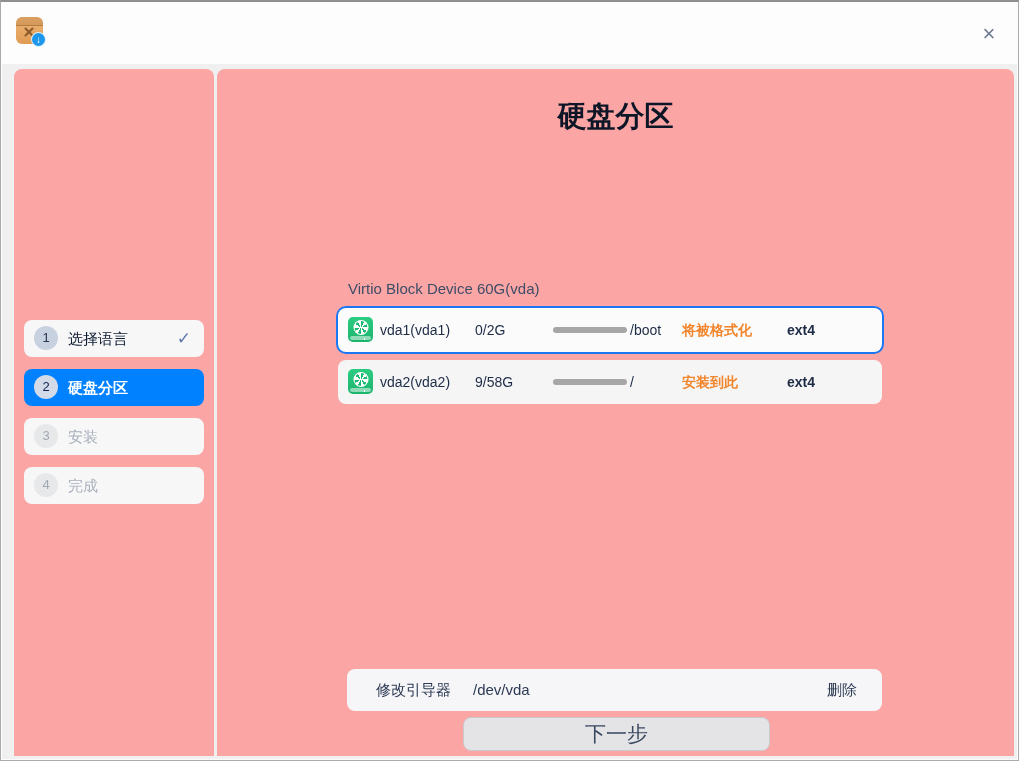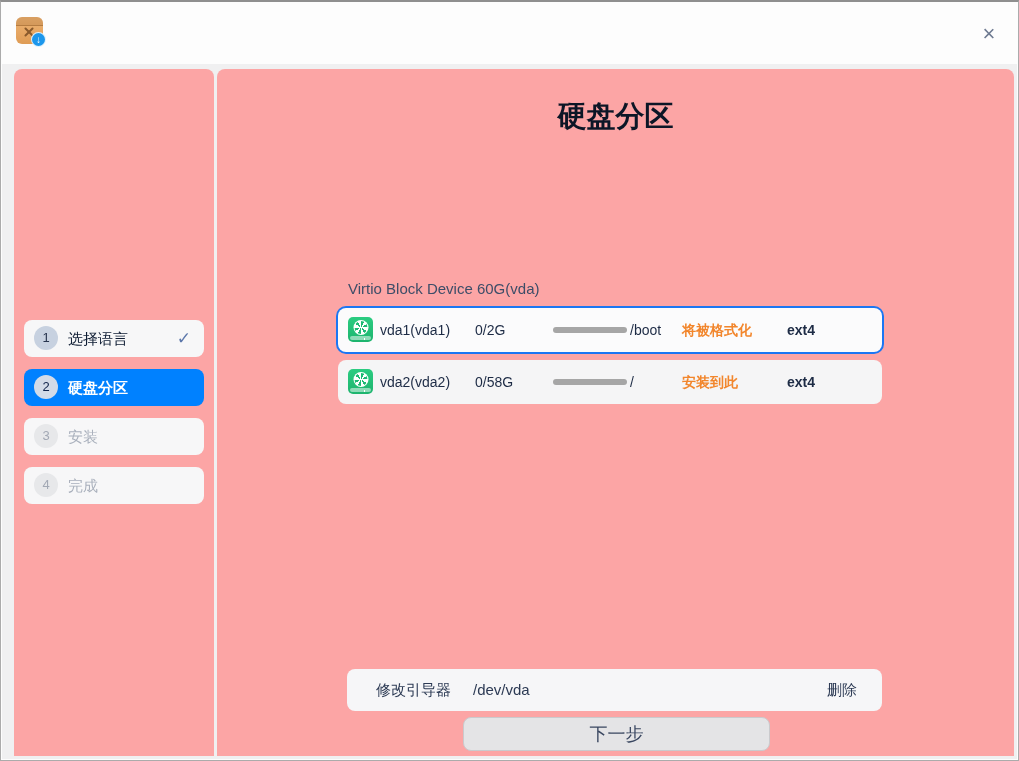--- a/index.html
+++ b/index.html
@@ -65,21 +65,21 @@
         background:rgba(255,255,255,.5);
         background-image:radial-gradient(circle 1px,#fff 60%,transparent 61%),radial-gradient(circle 1px,#fff 60%,transparent 61%),radial-gradient(circle 1px,#fff 60%,transparent 61%);
         background-position:4px 1px,11px 1px,18px 1px;background-repeat:no-repeat;}
   
   .bootbar{position:absolute;left:130px;width:535px;top:600px;height:42px;border-radius:8px;background:#f6f6f8;}
   .bootbar span{position:absolute;top:0;line-height:42px;font-size:15px;color:#2c3a54;white-space:nowrap;}
   .bb-modify{left:29px;} .bb-device{left:126px;} .bb-delete{right:25px;}
   
   .next-btn{position:absolute;left:246px;top:648px;width:307px;height:34px;border-radius:8px;
         background:#e4e4e6;border:1px solid #cacacd;box-sizing:border-box;
-        text-align:center;line-height:32px;font-size:18px;color:#3a4761;}
+        text-align:center;line-height:32px;font-size:21px;color:#3a4761;}
 </style>
 </head>
 <body>
 
 <div class="window">
 
   <div class="titlebar">
     <div class="app-icon">
       <div class="flap"></div>
       <div class="tool t1"></div>
@@ -134,21 +134,21 @@
       </div>
 
       <div class="row plain">
         <div class="disk-icon">
           <div class="swirl">
               <i></i>
             </div>
           <div class="strip"></div>
         </div>
         <span class="c-name">vda2(vda2)</span>
-        <span class="c-size">0/58G</span>
+        <span class="c-size">9/58G</span>
         <div class="usage-bar"></div>
         <span class="c-mount">/</span>
         <span class="c-status">安装到此</span>
         <span class="c-fs">ext4</span>
       </div>
 
       <div class="bootbar">
         <span class="bb-modify">修改引导器</span>
         <span class="bb-device">/dev/vda</span>
         <span class="bb-delete">删除</span>

